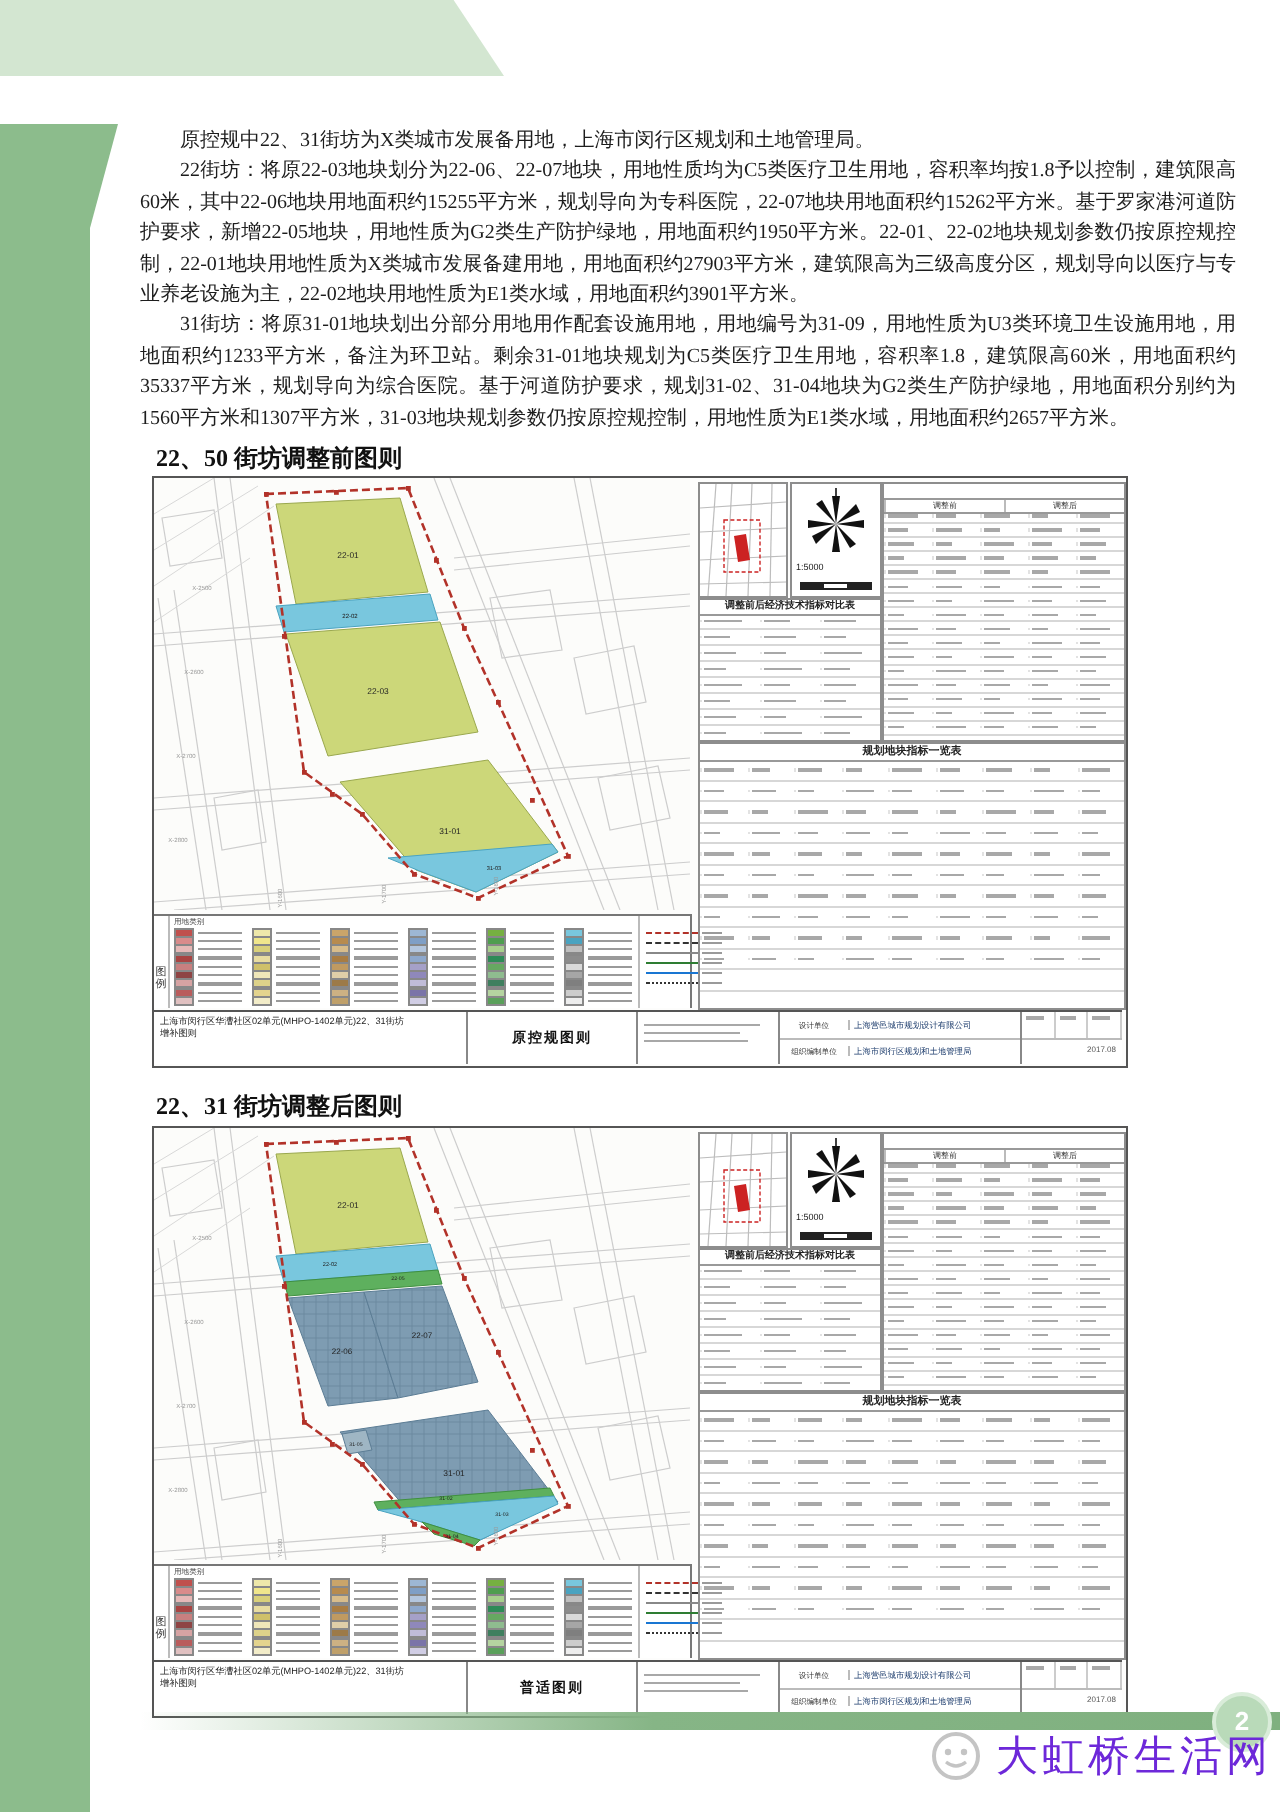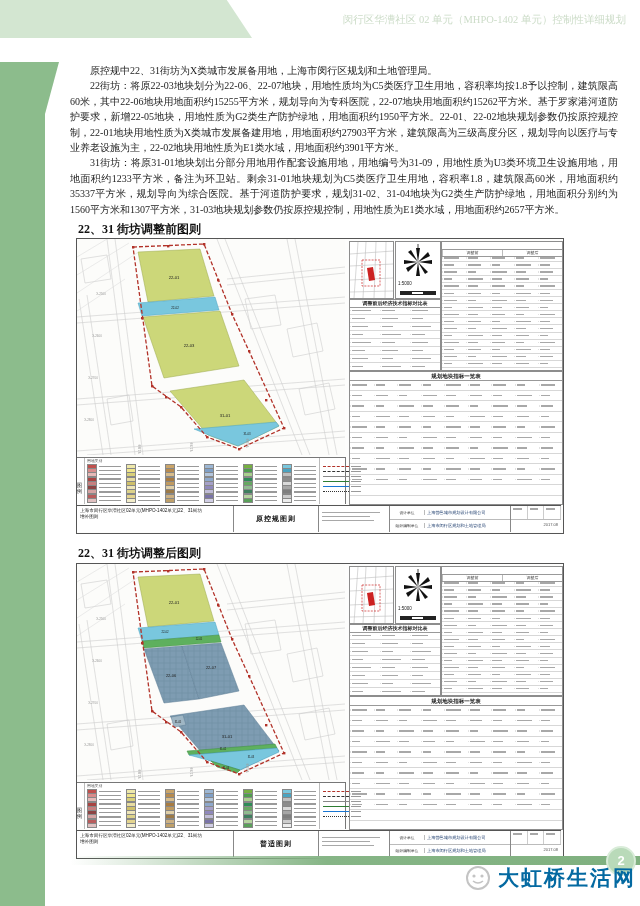--- a/index.html
+++ b/index.html
@@ -92,43 +92,42 @@
   .tdate{font-size:4px;color:#555;text-align:right;padding:2px 3px 0 0;}
 
   
   .footbar{position:absolute;left:70px;top:856px;width:570px;height:9px;
            background:linear-gradient(to right,rgba(134,181,134,0),#86b586 45%,#7fb07f);}
   .pagenum{position:absolute;left:606px;top:846px;width:26px;height:26px;border-radius:50%;
            background:#b9dab9;border:2px solid #d9ecd9;color:#ffffff;font-weight:bold;
            font-size:13px;text-align:center;line-height:26px;
            font-family:"Liberation Sans",sans-serif;}
   .watermark{position:absolute;right:4px;top:864px;display:flex;align-items:center;color:#bdbdbd;}
-  .wm-text{font-size:21px;letter-spacing:2px;font-weight:bold;color:#0369a1;}
+  .wm-text{font-size:21px;letter-spacing:2px;font-weight:normal;color:#6d28d9;}
 
   svg text{font-family:"Liberation Sans","DejaVu Sans",sans-serif;}
 </style>
 </head>
 <body>
 
 <div class="page">
 
   <div class="hdr-block"></div>
   <div class="hdr-right">
-    <div>闵行区华漕社区 02 单元（MHPO-1402 单元）控制性详细规划</div>
   </div>
   <div class="sidebar"></div>
   <div class="sidebar-notch"></div>
 
   <div class="bodytext">
     <p>原控规中22、31街坊为X类城市发展备用地，上海市闵行区规划和土地管理局。</p>
     <p>22街坊：将原22-03地块划分为22-06、22-07地块，用地性质均为C5类医疗卫生用地，容积率均按1.8予以控制，建筑限高60米，其中22-06地块用地面积约15255平方米，规划导向为专科医院，22-07地块用地面积约15262平方米。基于罗家港河道防护要求，新增22-05地块，用地性质为G2类生产防护绿地，用地面积约1950平方米。22-01、22-02地块规划参数仍按原控规控制，22-01地块用地性质为X类城市发展备建用地，用地面积约27903平方米，建筑限高为三级高度分区，规划导向以医疗与专业养老设施为主，22-02地块用地性质为E1类水域，用地面积约3901平方米。</p>
     <p>31街坊：将原31-01地块划出分部分用地用作配套设施用地，用地编号为31-09，用地性质为U3类环境卫生设施用地，用地面积约1233平方米，备注为环卫站。剩余31-01地块规划为C5类医疗卫生用地，容积率1.8，建筑限高60米，用地面积约35337平方米，规划导向为综合医院。基于河道防护要求，规划31-02、31-04地块为G2类生产防护绿地，用地面积分别约为1560平方米和1307平方米，31-03地块规划参数仍按原控规控制，用地性质为E1类水域，用地面积约2657平方米。</p>
   </div>
 
-  <div class="fig-heading" style="top:221px">22、31 街坊调整前图则</div>
+  <div class="fig-heading" style="top:221px">22、50 街坊调整前图则</div>
   <div class="fig-heading" style="top:545px">22、31 街坊调整后图则</div>
 
   <div class="figure" style="top:238px">
     <div class="mapzone">
       <svg width="268" height="216" viewBox="0 0 268 216">
         <rect x="0" y="0" width="268" height="216" fill="#fcfcfa"></rect>
         <g stroke="#cdcdcd" stroke-width="0.6" fill="none">
           <path d="M30,0 L58,216"></path>
             <path d="M38,0 L66,216"></path>
           <path d="M2,60 L26,216"></path>

